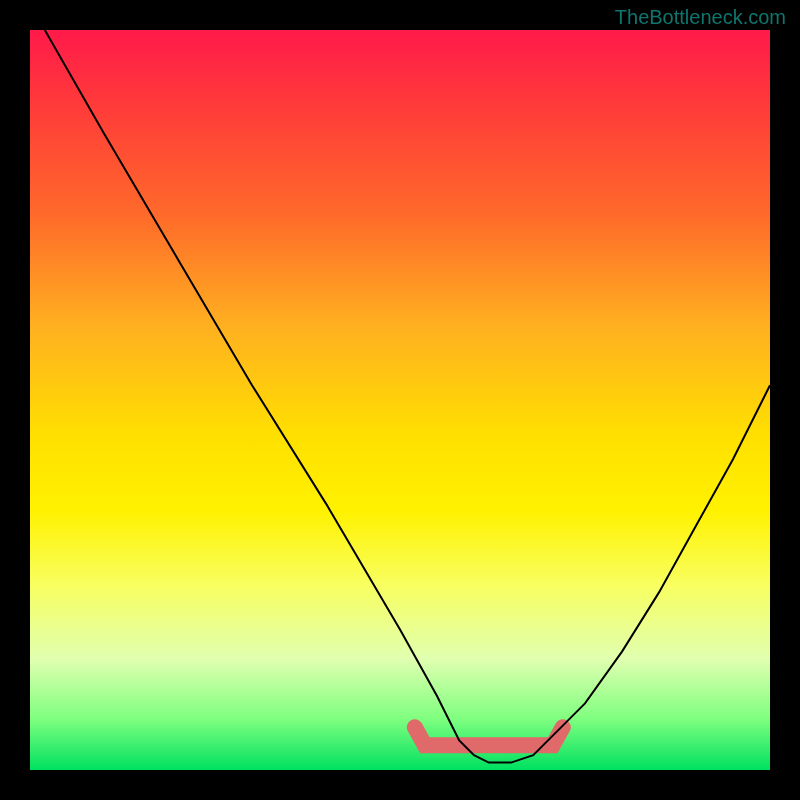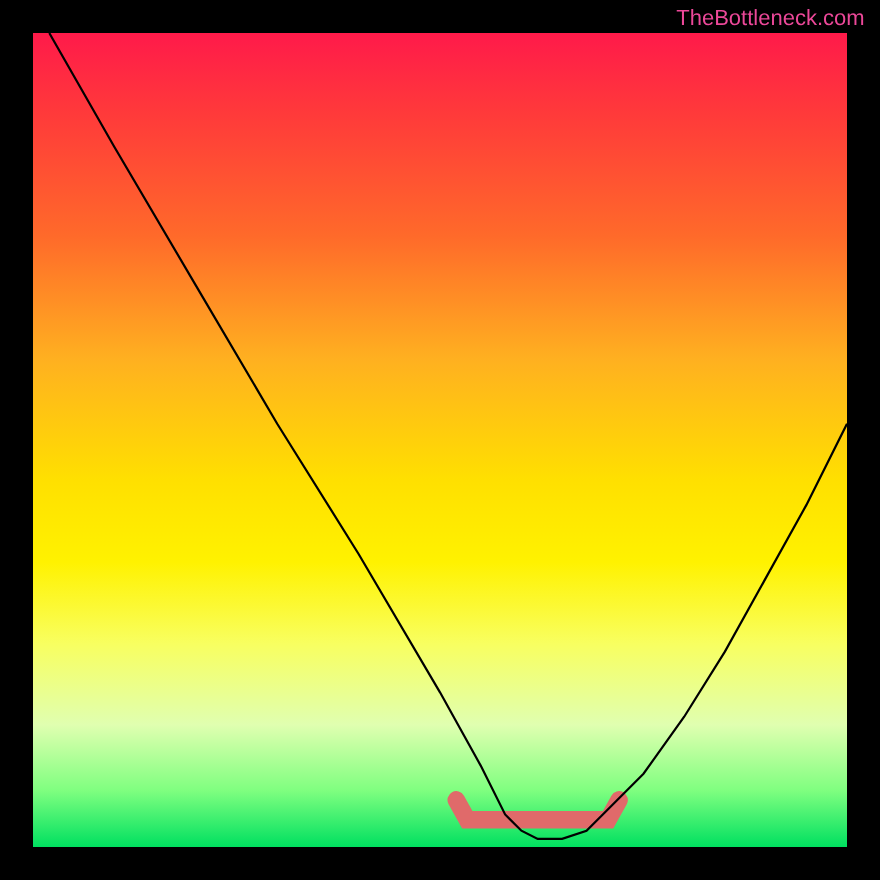--- a/index.html
+++ b/index.html
@@ -8,21 +8,21 @@
     width: 800px;
     height: 800px;
     background: #000;
     position: relative;
     font-family: Arial, sans-serif;
   }
   .watermark {
     position: absolute;
     top: 6px;
     right: 14px;
-    color: #ec4899;
+    color: #0f766e;
     font-size: 20px;
     font-weight: 500;
     z-index: 10;
   }
   .plot-area {
     position: absolute;
     left: 30px;
     top: 30px;
     width: 740px;
     height: 740px;

